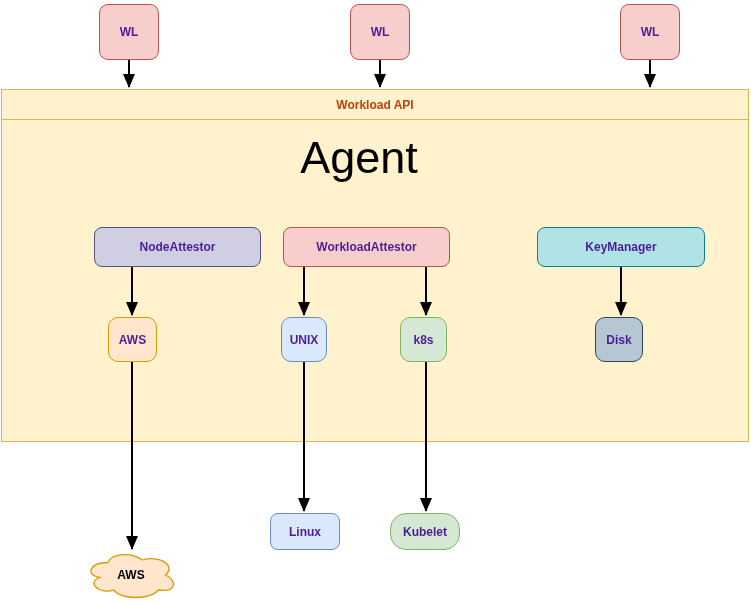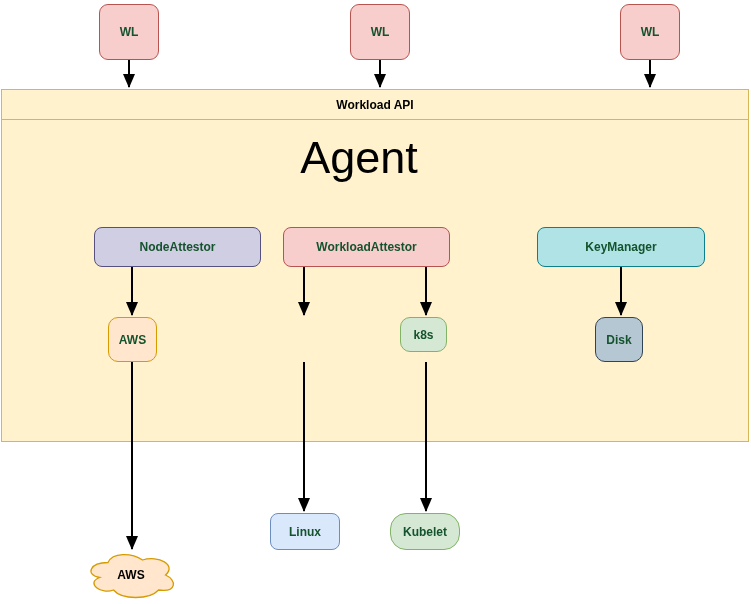--- a/index.html
+++ b/index.html
@@ -16,34 +16,34 @@
     width:748px; height:353px;
     background:#fff2cc;
     border:1px solid #d6b656;
     box-sizing:border-box;
     z-index:1;
   }
   .api-strip {
     height:29px;
     border-bottom:1px solid #d6b656;
     display:flex; align-items:center; justify-content:center;
-    font-weight:bold; font-size:12px; color:#000000;
+    font-weight:bold; font-size:12px; color:#c2410c;
   }
   .agent-label {
     margin-top:12px;
     text-align:center;
     font-size:45px; font-weight:400; color:#000;
     transform:translateX(-16px);
   }
   
   .node {
     position:absolute;
     box-sizing:border-box;
     display:flex; align-items:center; justify-content:center;
-    font-weight:bold; font-size:12px; color:#14532d;
+    font-weight:bold; font-size:12px; color:#4c1d95;
     z-index:3;
     text-align:center;
   }
   .wl        { background:#f8cecc; border:1px solid #b85450; border-radius:9px; }
   .plugin-bar{ border-radius:8px; }
   .lavender  { background:#d0cee2; border:1px solid #56517e;margin-left:44px; }
   .pink      { background:#f8cecc; border:1px solid #b85450; }
   .teal      { background:#b0e3e6; border:1px solid #0e8088; }
   .squircle  { border-radius:10px; }
   .orange    { background:#ffe6cc; border:1px solid #d79b00; }
@@ -108,21 +108,24 @@
   <div class="node plugin-bar pink" style="left:283px; top:227px; width:167px; height:40px;">
     <span>WorkloadAttestor</span>
   </div>
   <div class="node plugin-bar teal" style="left:537px; top:227px; width:168px; height:40px;">
     <span>KeyManager</span>
   </div>
 
   <div class="node squircle orange" style="left:108px; top:317px; width:49px; height:45px;">
     <span>AWS</span>
   </div>
-  <div class="node squircle green" style="left:400px; top:317px; width:47px; height:35px;text-align:center;">
+  <div class="node squircle blue" style="left:281px; top:317px; width:46px; height:45px;">
+    <span>UNIX</span>
+  </div>
+  <div class="node squircle green" style="left:400px; top:317px; width:47px; height:45px;text-align:center;">
     <span>k8s</span>
   </div>
   <div class="node squircle gray" style="left:595px; top:317px; width:48px; height:45px;">
     <span>Disk</span>
   </div>
 
   <div class="node leaf blue" style="left:270px; top:513px; width:70px; height:37px;">
     <span>Linux</span>
   </div>
   <div class="node leaf green" style="left:390px; top:513px; width:70px; height:37px;border-radius:16px;">

